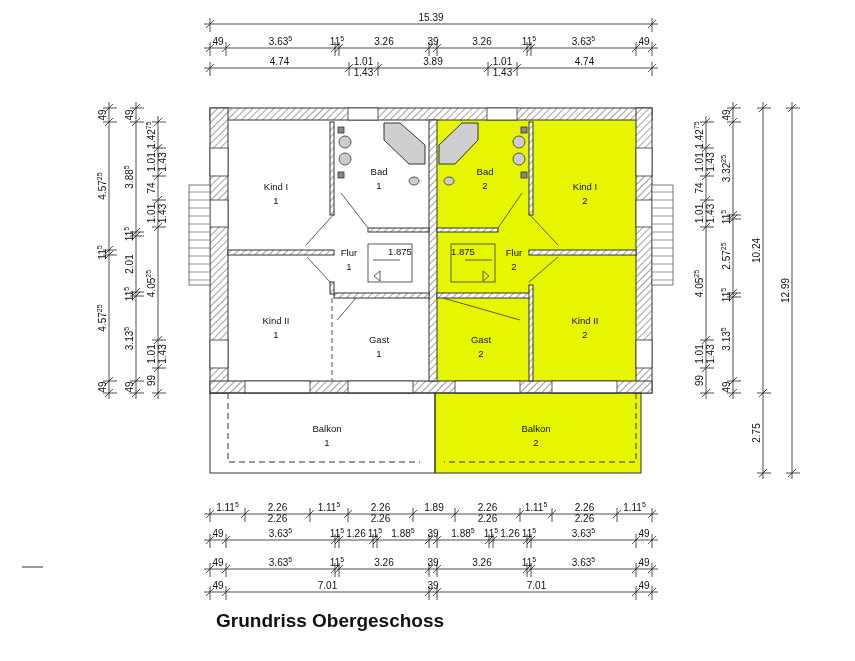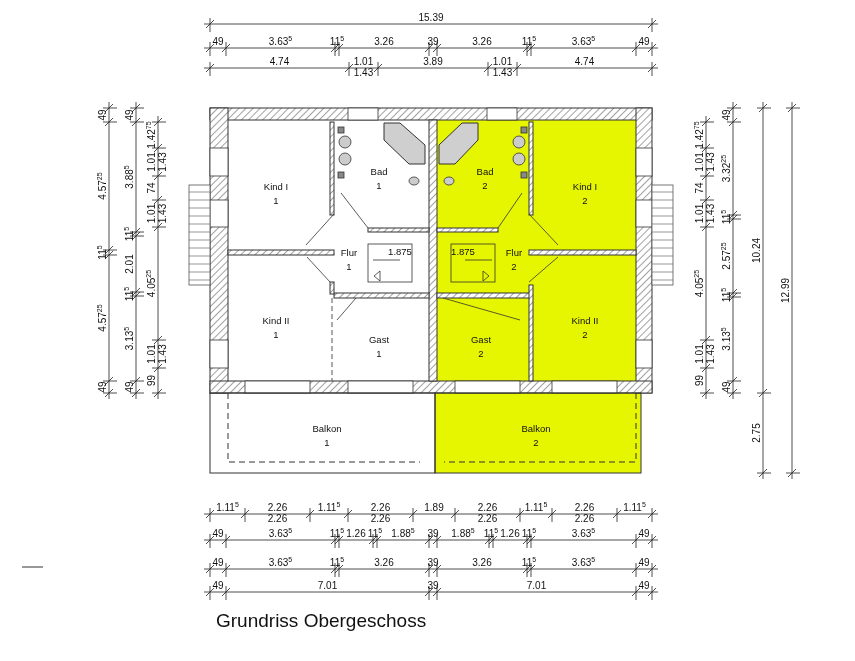--- a/index.html
+++ b/index.html
@@ -1,20 +1,20 @@
 <!DOCTYPE html>
 <html><head>
 <meta charset="utf-8">
 <style>
   html, body { margin:0; padding:0; background:#ffffff; }
   #canvas { position:relative; width:855px; height:661px; overflow:hidden; background:#fff; }
   svg { position:absolute; left:0; top:0; }
   .dim { font-family:"Liberation Sans", sans-serif; font-size:10px; fill:#111; }
   .lbl { font-family:"Liberation Sans", sans-serif; font-size:9.5px; fill:#111; text-anchor:middle; }
-  .title { position:absolute; left:216px; top:610px; font-family:"Liberation Sans", sans-serif; font-size:19px; color:#111; }
+  .title { position:absolute; left:216px; top:610px; font-family:"Liberation Sans", sans-serif; font-size:19px; color:#111;font-weight:bold; }
 </style>
 </head>
 <body>
 
 <div id="canvas">
   <svg id="plan" width="855" height="661" viewBox="0 0 855 661">
     <defs>
       <pattern id="hatch" patternUnits="userSpaceOnUse" width="5" height="5" patternTransform="rotate(45)">
         <rect width="5" height="5" fill="#fff"></rect>
         <line x1="0" y1="0" x2="0" y2="5" stroke="#444" stroke-width="1"></line>

